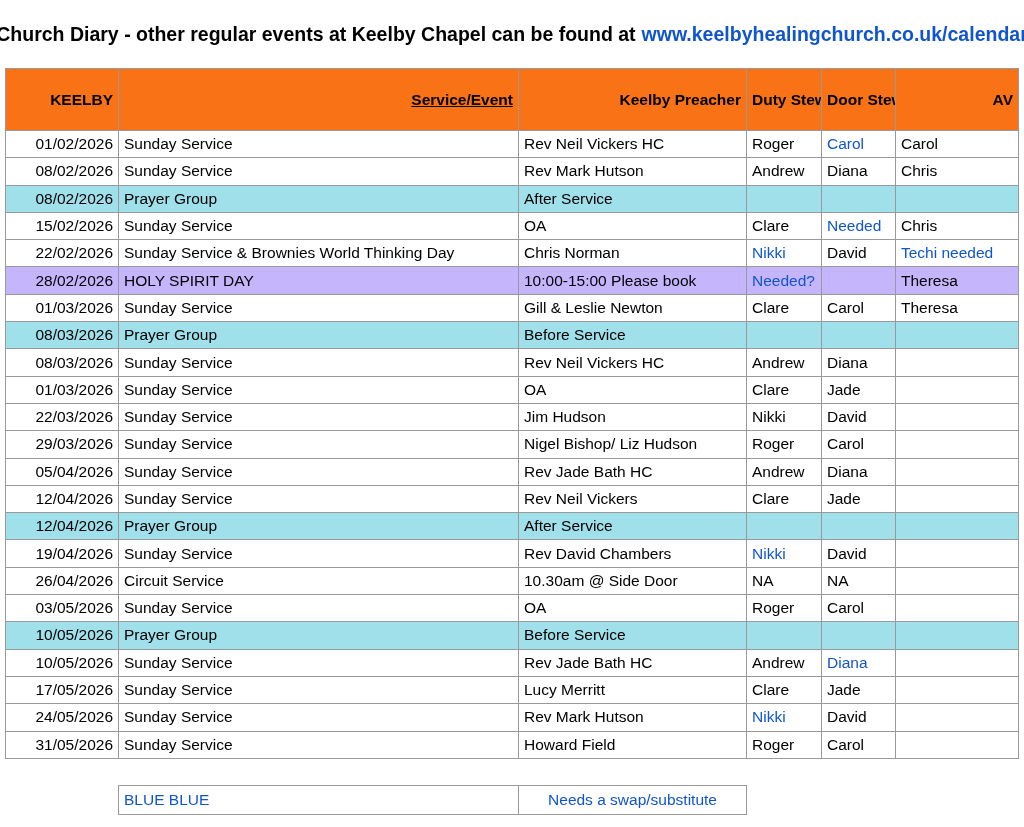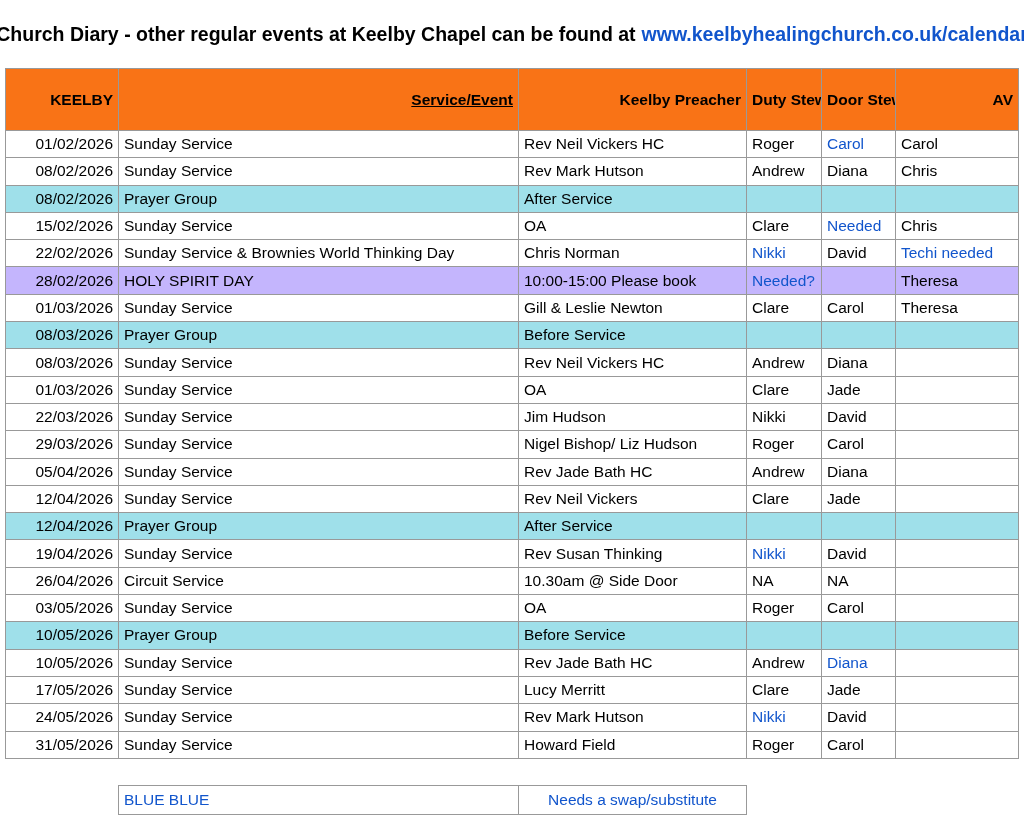--- a/index.html
+++ b/index.html
@@ -237,21 +237,21 @@
           <td class="c-date">12/04/2026</td>
           <td class="c-event">Prayer Group</td>
           <td class="c-preacher">After Service</td>
           <td class="c-duty"></td>
           <td class="c-door"></td>
           <td class="c-av"></td>
         </tr>
         <tr>
           <td class="c-date">19/04/2026</td>
           <td class="c-event">Sunday Service</td>
-          <td class="c-preacher">Rev Susan Thinking</td>
+          <td class="c-preacher">Rev David Chambers</td>
           <td class="c-duty blue-text">Nikki</td>
           <td class="c-door">David</td>
           <td class="c-av"></td>
         </tr>
         <tr>
           <td class="c-date">26/04/2026</td>
           <td class="c-event">Circuit Service</td>
           <td class="c-preacher">10.30am @ Side Door</td>
           <td class="c-duty">NA</td>
           <td class="c-door">NA</td>

